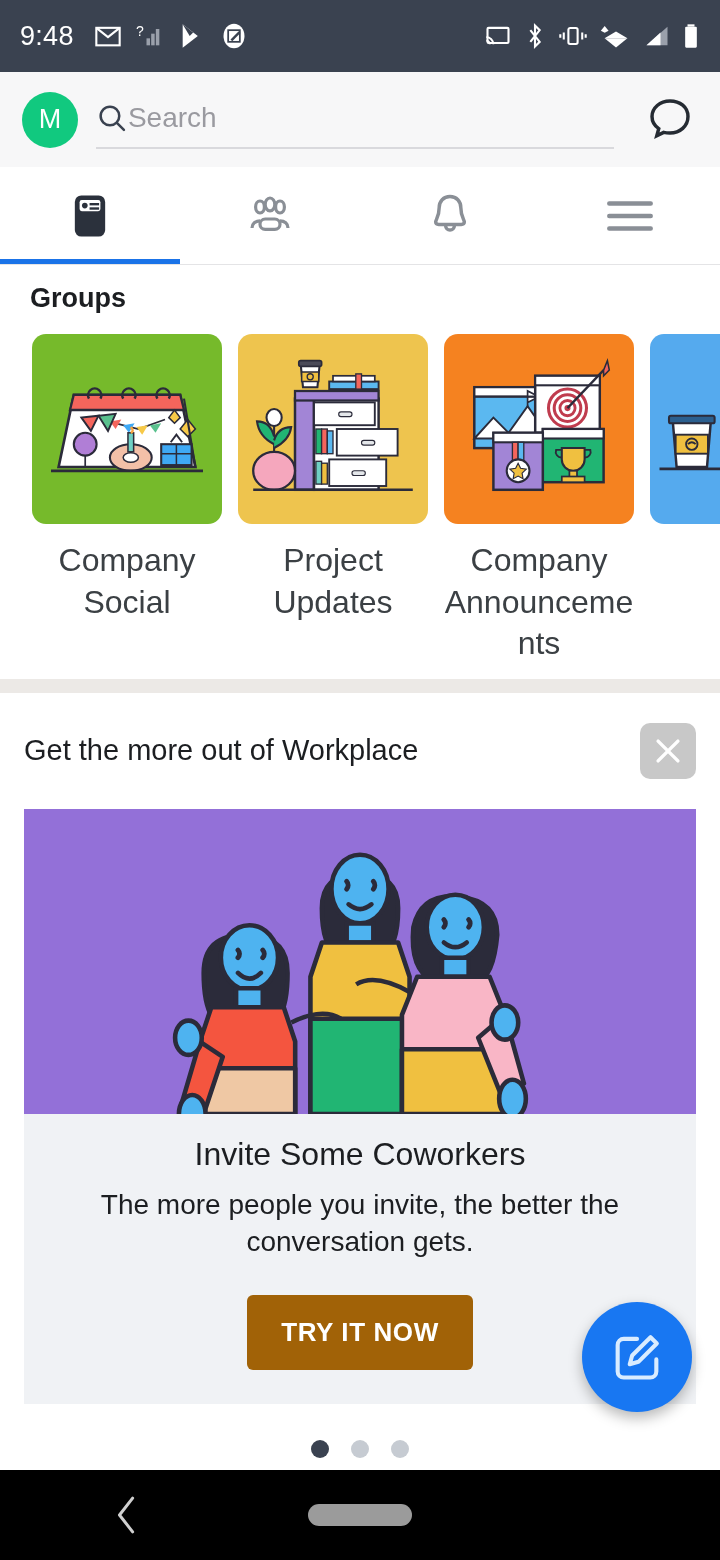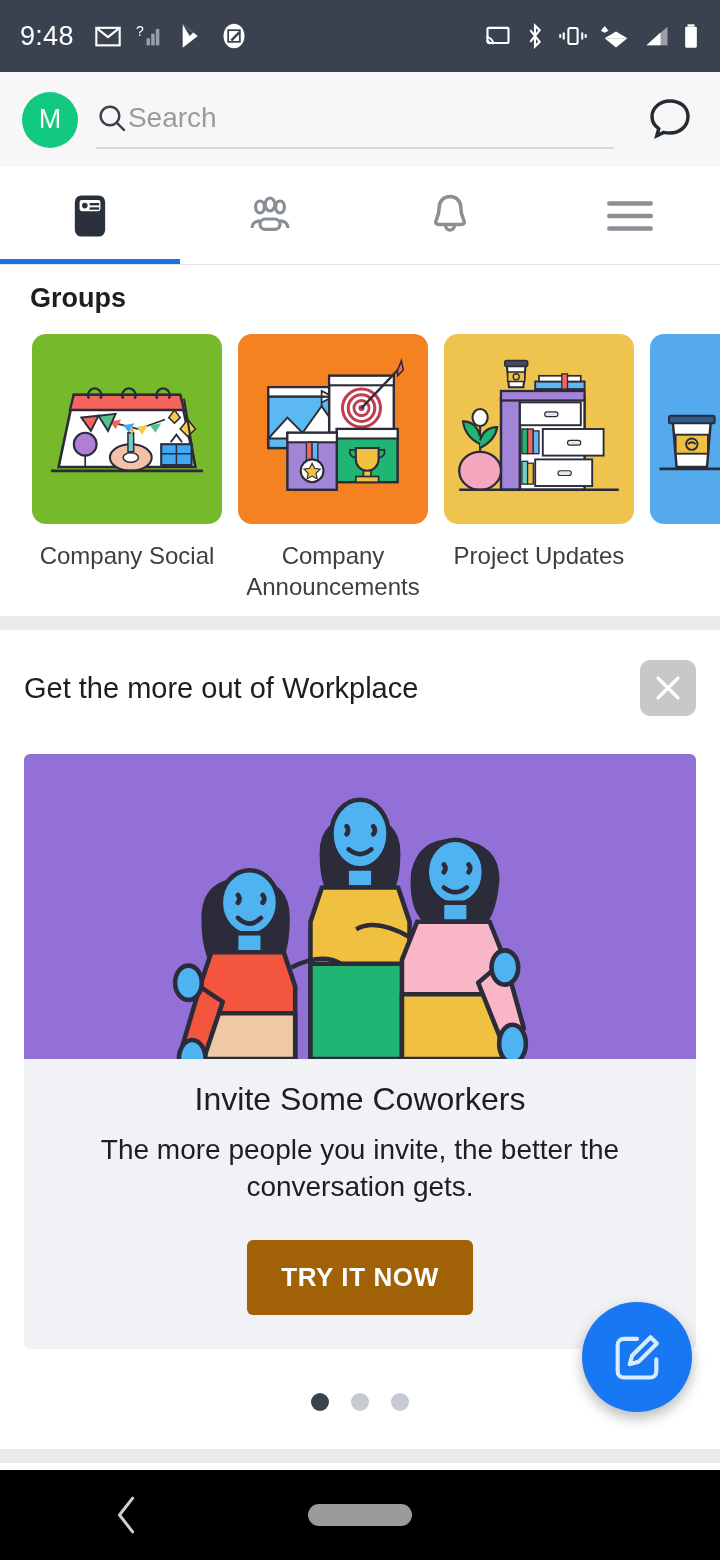--- a/index.html
+++ b/index.html
@@ -63,38 +63,38 @@
   .groups-section{ background:#fff; padding:18px 0 14px 0; }
   .section-title{
     font-size:27px; font-weight:bold; color:#1c1e21; padding:0 30px; margin-bottom:20px;
   }
   .group-row{ display:flex; gap:16px; padding-left:32px; overflow:hidden; }
   .group-card{ width:190px; flex-shrink:0; }
   .group-thumb{
     width:190px; height:190px; border-radius:14px; position:relative; overflow:hidden;
   }
   .group-name{
-    margin-top:16px; font-size:24px; color:#3b4044; text-align:center;
+    margin-top:16px; font-size:32px; color:#3b4044; text-align:center;
     line-height:1.3; word-wrap:break-word;
   }
 
   .divider-thick{ height:14px; background:#ece9e6; }
 
   
   .promo{ background:#fff; padding:0 0 18px 0; }
   .promo-head{
     display:flex; align-items:center; justify-content:space-between;
     padding:30px 24px 22px 24px;
   }
   .promo-title{ font-size:29px; color:#1c1e21; }
   .close-btn{
     width:56px; height:56px; background:#c8c8c8; border-radius:10px;
     display:flex; align-items:center; justify-content:center; border:none; cursor:pointer;
   }
-  .promo-card{ margin:16px 24px; border-radius:6px; overflow:hidden; }
+  .promo-card{ margin:8px 24px; border-radius:0; overflow:hidden; }
   .promo-illus{ height:305px; background:#9370d8; position:relative; }
   .promo-body{ background:#f0f2f5; padding:22px 30px 34px 30px; text-align:center; }
   .promo-h{ font-size:32px; color:#1c1e21; margin-bottom:14px; }
   .promo-p{ font-size:28px; color:#1c1e21; line-height:1.32; }
   .promo-cta{
     margin-top:34px; background:#a16207; color:#fff; border:none; border-radius:6px;
     padding:22px 34px; font-size:26px; font-weight:bold; letter-spacing:.6px; cursor:pointer;
     font-family:"Liberation Sans", sans-serif;
   }
   .dots{ display:flex; justify-content:center; gap:22px; padding:28px 0 20px 0; }
@@ -264,54 +264,20 @@
           <rect x="68" y="58" width="16" height="11" fill="#3fa9f5" stroke="#2b2b3a" stroke-width="1.1"></rect>
           <path d="M76 58v11M68 63h16" stroke="#2b2b3a" stroke-width=".8"></path>
           <path d="M73 57l3-4 3 4" fill="none" stroke="#2b2b3a" stroke-width="1"></path>
           <path d="M72 44l3 3 3-3-3-4z" fill="#f7c948" stroke="#2b2b3a" stroke-width=".8"></path>
           <path d="M78 50l4 4 4-4-4-5z" fill="#f7c948" stroke="#2b2b3a" stroke-width=".8"></path>
           <path d="M10 72h80" stroke="#2b2b3a" stroke-width="1.4"></path>
           <path d="M80 34 L86 70" stroke="#2b2b3a" stroke-width="1.1"></path>
         </svg>
       </div>
       <div class="group-name">Company Social</div>
-    </div>
-
-    <div class="group-card">
-      <div class="group-thumb" style="background:#f58220">
-        <svg width="190" height="190" viewBox="0 0 100 100">
-          <rect x="16" y="28" width="40" height="32" fill="#fff" stroke="#2b2b3a" stroke-width="1.3"></rect>
-          <rect x="16" y="28" width="40" height="5" fill="#fff" stroke="#2b2b3a" stroke-width="1.1"></rect>
-          <rect x="16" y="33" width="40" height="27" fill="#5bb8f0"></rect>
-          <path d="M16 55 L26 44 L34 52 L44 38 L56 55 Z" fill="#fff" stroke="#2b2b3a" stroke-width="1"></path>
-          <path d="M44 38v-8l6 3-6 3" fill="#fff" stroke="#2b2b3a" stroke-width=".9"></path>
-          <rect x="16" y="33" width="40" height="27" fill="none" stroke="#2b2b3a" stroke-width="1.2"></rect>
-          <rect x="48" y="22" width="34" height="30" fill="#fff" stroke="#2b2b3a" stroke-width="1.3"></rect>
-          <rect x="48" y="22" width="34" height="5" fill="#fff" stroke="#2b2b3a" stroke-width="1.1"></rect>
-          <circle cx="65" cy="39" r="10" fill="#fff" stroke="#c03c4e" stroke-width="1.6"></circle>
-          <circle cx="65" cy="39" r="7" fill="#fff" stroke="#c03c4e" stroke-width="1.6"></circle>
-          <circle cx="65" cy="39" r="4" fill="#fff" stroke="#c03c4e" stroke-width="1.5"></circle>
-          <circle cx="65" cy="39" r="1.6" fill="#c03c4e"></circle>
-          <path d="M65 39 L84 19" stroke="#2b2b3a" stroke-width="1.2"></path>
-          <path d="M84 19l2-5 1 5-3 3z" fill="#f4655c" stroke="#2b2b3a" stroke-width=".8"></path>
-          <rect x="52" y="50" width="32" height="28" fill="#21b573" stroke="#2b2b3a" stroke-width="1.3"></rect>
-          <rect x="52" y="50" width="32" height="5" fill="#fff" stroke="#2b2b3a" stroke-width="1.1"></rect>
-          <path d="M62 60h12v6a6 6 0 01-12 0z" fill="#f0c040" stroke="#2b2b3a" stroke-width="1.1"></path>
-          <path d="M62 61h-3a3 3 0 003 4M74 61h3a3 3 0 01-3 4" fill="none" stroke="#2b2b3a" stroke-width="1"></path>
-          <rect x="66" y="72" width="4" height="4" fill="#f0c040" stroke="#2b2b3a" stroke-width=".9"></rect>
-          <rect x="62" y="75" width="12" height="3" fill="#f0c040" stroke="#2b2b3a" stroke-width=".9"></rect>
-          <rect x="26" y="52" width="26" height="30" fill="#a285d6" stroke="#2b2b3a" stroke-width="1.3"></rect>
-          <rect x="26" y="52" width="26" height="5" fill="#fff" stroke="#2b2b3a" stroke-width="1.1"></rect>
-          <rect x="36" y="57" width="3" height="10" fill="#f4655c" stroke="#2b2b3a" stroke-width=".7"></rect>
-          <rect x="39" y="57" width="3" height="10" fill="#5bb8f0" stroke="#2b2b3a" stroke-width=".7"></rect>
-          <circle cx="39" cy="72" r="6" fill="#fff" stroke="#2b2b3a" stroke-width="1.1"></circle>
-          <path d="M39 68l1.3 2.7 3 .4-2.2 2.1.5 3-2.6-1.4-2.6 1.4.5-3-2.2-2.1 3-.4z" fill="#f0c040" stroke="#2b2b3a" stroke-width=".6"></path>
-        </svg>
-      </div>
-      <div class="group-name">Company Announcements</div>
     </div>
 
     <div class="group-card">
       <div class="group-thumb" style="background:#eec44e">
         <svg width="190" height="190" viewBox="0 0 100 100">
           <rect x="30" y="34" width="10" height="48" fill="#a285d6" stroke="#2b2b3a" stroke-width="1.3"></rect>
           <rect x="40" y="34" width="34" height="48" fill="#fff" stroke="#2b2b3a" stroke-width="1.3"></rect>
           <rect x="30" y="30" width="44" height="5" fill="#a285d6" stroke="#2b2b3a" stroke-width="1.2"></rect>
           <rect x="40" y="36" width="32" height="12" fill="#fff" stroke="#2b2b3a" stroke-width="1"></rect>
           <rect x="53" y="41" width="7" height="2.5" rx="1.2" fill="#e4e7ea" stroke="#2b2b3a" stroke-width=".6"></rect>
@@ -336,20 +302,54 @@
           <ellipse cx="19" cy="44" rx="4" ry="4.5" fill="#fff" stroke="#2b2b3a" stroke-width="1.1"></ellipse>
           <path d="M19 58q-8-4-9-12 7 0 9 8" fill="#21b573" stroke="#2b2b3a" stroke-width="1.1"></path>
           <path d="M19 60q8-4 9-11-7 0-9 7" fill="#21b573" stroke="#2b2b3a" stroke-width="1.1"></path>
           <path d="M8 82h84" stroke="#2b2b3a" stroke-width="1.3"></path>
         </svg>
       </div>
       <div class="group-name">Project Updates</div>
     </div>
 
     <div class="group-card">
+      <div class="group-thumb" style="background:#f58220">
+        <svg width="190" height="190" viewBox="0 0 100 100">
+          <rect x="16" y="28" width="40" height="32" fill="#fff" stroke="#2b2b3a" stroke-width="1.3"></rect>
+          <rect x="16" y="28" width="40" height="5" fill="#fff" stroke="#2b2b3a" stroke-width="1.1"></rect>
+          <rect x="16" y="33" width="40" height="27" fill="#5bb8f0"></rect>
+          <path d="M16 55 L26 44 L34 52 L44 38 L56 55 Z" fill="#fff" stroke="#2b2b3a" stroke-width="1"></path>
+          <path d="M44 38v-8l6 3-6 3" fill="#fff" stroke="#2b2b3a" stroke-width=".9"></path>
+          <rect x="16" y="33" width="40" height="27" fill="none" stroke="#2b2b3a" stroke-width="1.2"></rect>
+          <rect x="48" y="22" width="34" height="30" fill="#fff" stroke="#2b2b3a" stroke-width="1.3"></rect>
+          <rect x="48" y="22" width="34" height="5" fill="#fff" stroke="#2b2b3a" stroke-width="1.1"></rect>
+          <circle cx="65" cy="39" r="10" fill="#fff" stroke="#c03c4e" stroke-width="1.6"></circle>
+          <circle cx="65" cy="39" r="7" fill="#fff" stroke="#c03c4e" stroke-width="1.6"></circle>
+          <circle cx="65" cy="39" r="4" fill="#fff" stroke="#c03c4e" stroke-width="1.5"></circle>
+          <circle cx="65" cy="39" r="1.6" fill="#c03c4e"></circle>
+          <path d="M65 39 L84 19" stroke="#2b2b3a" stroke-width="1.2"></path>
+          <path d="M84 19l2-5 1 5-3 3z" fill="#f4655c" stroke="#2b2b3a" stroke-width=".8"></path>
+          <rect x="52" y="50" width="32" height="28" fill="#21b573" stroke="#2b2b3a" stroke-width="1.3"></rect>
+          <rect x="52" y="50" width="32" height="5" fill="#fff" stroke="#2b2b3a" stroke-width="1.1"></rect>
+          <path d="M62 60h12v6a6 6 0 01-12 0z" fill="#f0c040" stroke="#2b2b3a" stroke-width="1.1"></path>
+          <path d="M62 61h-3a3 3 0 003 4M74 61h3a3 3 0 01-3 4" fill="none" stroke="#2b2b3a" stroke-width="1"></path>
+          <rect x="66" y="72" width="4" height="4" fill="#f0c040" stroke="#2b2b3a" stroke-width=".9"></rect>
+          <rect x="62" y="75" width="12" height="3" fill="#f0c040" stroke="#2b2b3a" stroke-width=".9"></rect>
+          <rect x="26" y="52" width="26" height="30" fill="#a285d6" stroke="#2b2b3a" stroke-width="1.3"></rect>
+          <rect x="26" y="52" width="26" height="5" fill="#fff" stroke="#2b2b3a" stroke-width="1.1"></rect>
+          <rect x="36" y="57" width="3" height="10" fill="#f4655c" stroke="#2b2b3a" stroke-width=".7"></rect>
+          <rect x="39" y="57" width="3" height="10" fill="#5bb8f0" stroke="#2b2b3a" stroke-width=".7"></rect>
+          <circle cx="39" cy="72" r="6" fill="#fff" stroke="#2b2b3a" stroke-width="1.1"></circle>
+          <path d="M39 68l1.3 2.7 3 .4-2.2 2.1.5 3-2.6-1.4-2.6 1.4.5-3-2.2-2.1 3-.4z" fill="#f0c040" stroke="#2b2b3a" stroke-width=".6"></path>
+        </svg>
+      </div>
+      <div class="group-name">Company Announcements</div>
+    </div>
+
+    <div class="group-card">
       <div class="group-thumb" style="background:#55aaee">
         <svg width="190" height="190" viewBox="0 0 100 100">
           <rect x="42" y="32" width="46" height="34" rx="4" fill="#fff" stroke="#2b2b3a" stroke-width="1.4"></rect>
           <rect x="47" y="37" width="38" height="24" rx="2" fill="#f9b6c6" stroke="#2b2b3a" stroke-width="1.1"></rect>
           <rect x="38" y="66" width="54" height="5" rx="2" fill="#fff" stroke="#2b2b3a" stroke-width="1.3"></rect>
           <path d="M12 46h20l-2 24H14z" fill="#fff" stroke="#2b2b3a" stroke-width="1.3"></path>
           <rect x="10" y="43" width="24" height="4" rx="1" fill="#2b5f8f" stroke="#2b2b3a" stroke-width="1.1"></rect>
           <rect x="13.5" y="53" width="17" height="10" fill="#f0c040" stroke="#2b2b3a" stroke-width="1"></rect>
           <circle cx="22" cy="58" r="3" fill="none" stroke="#2b2b3a" stroke-width="1"></circle>
           <path d="M20 58q2-2 4 0" fill="none" stroke="#2b2b3a" stroke-width="1"></path>

